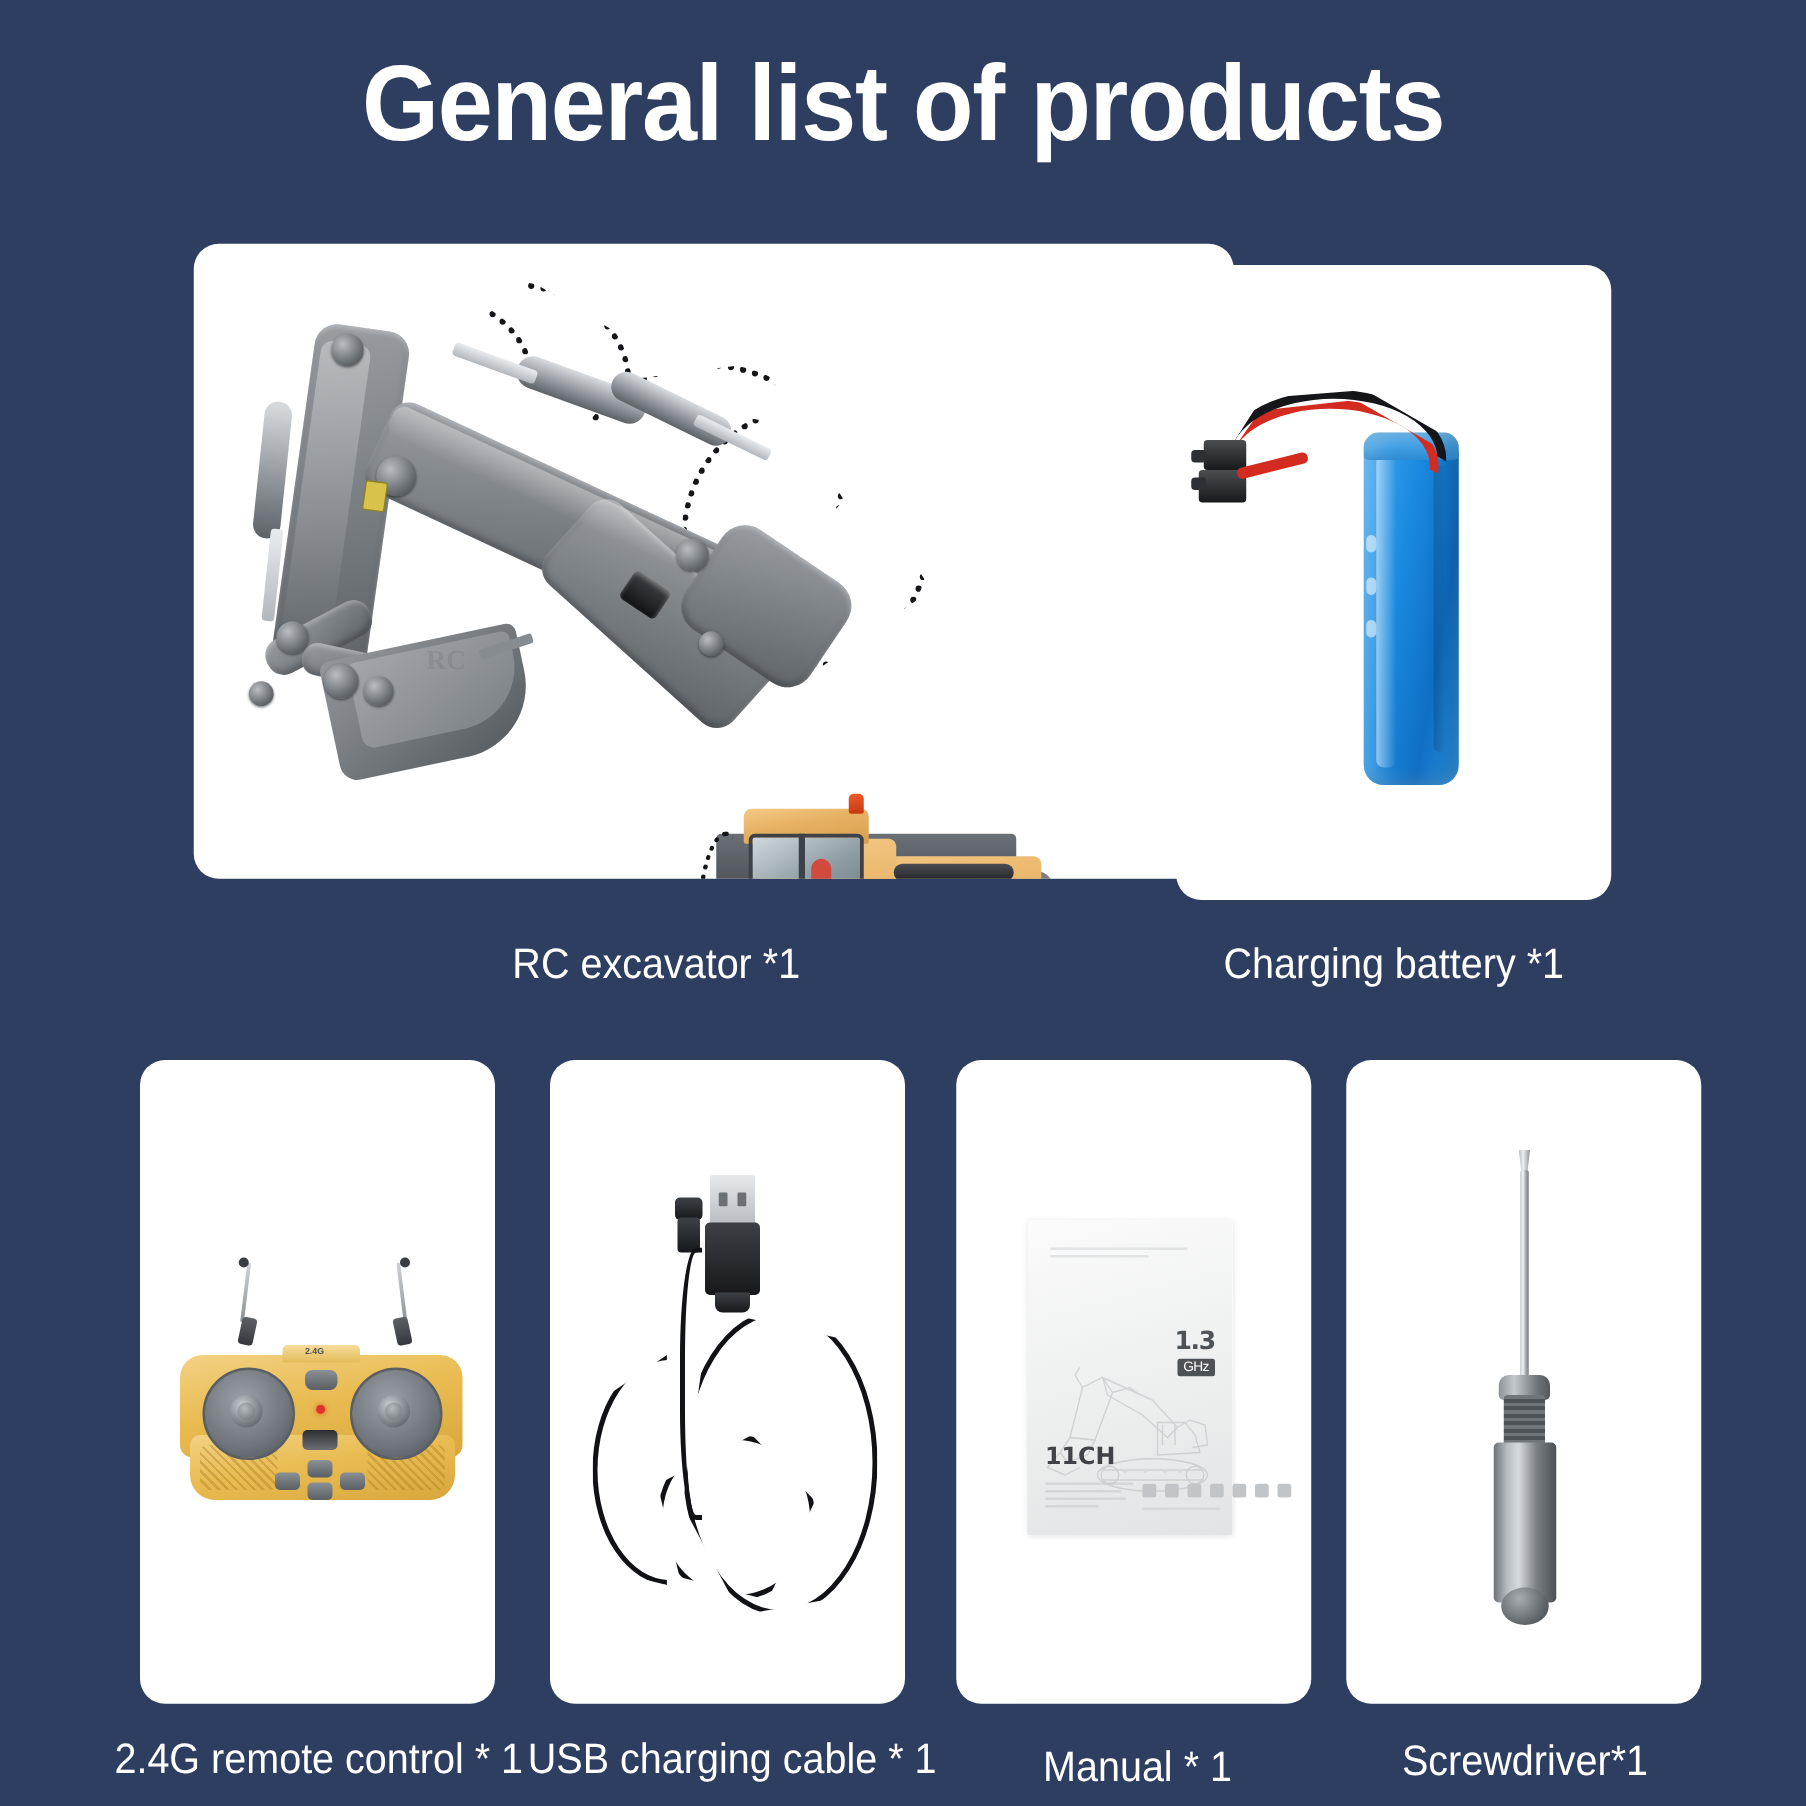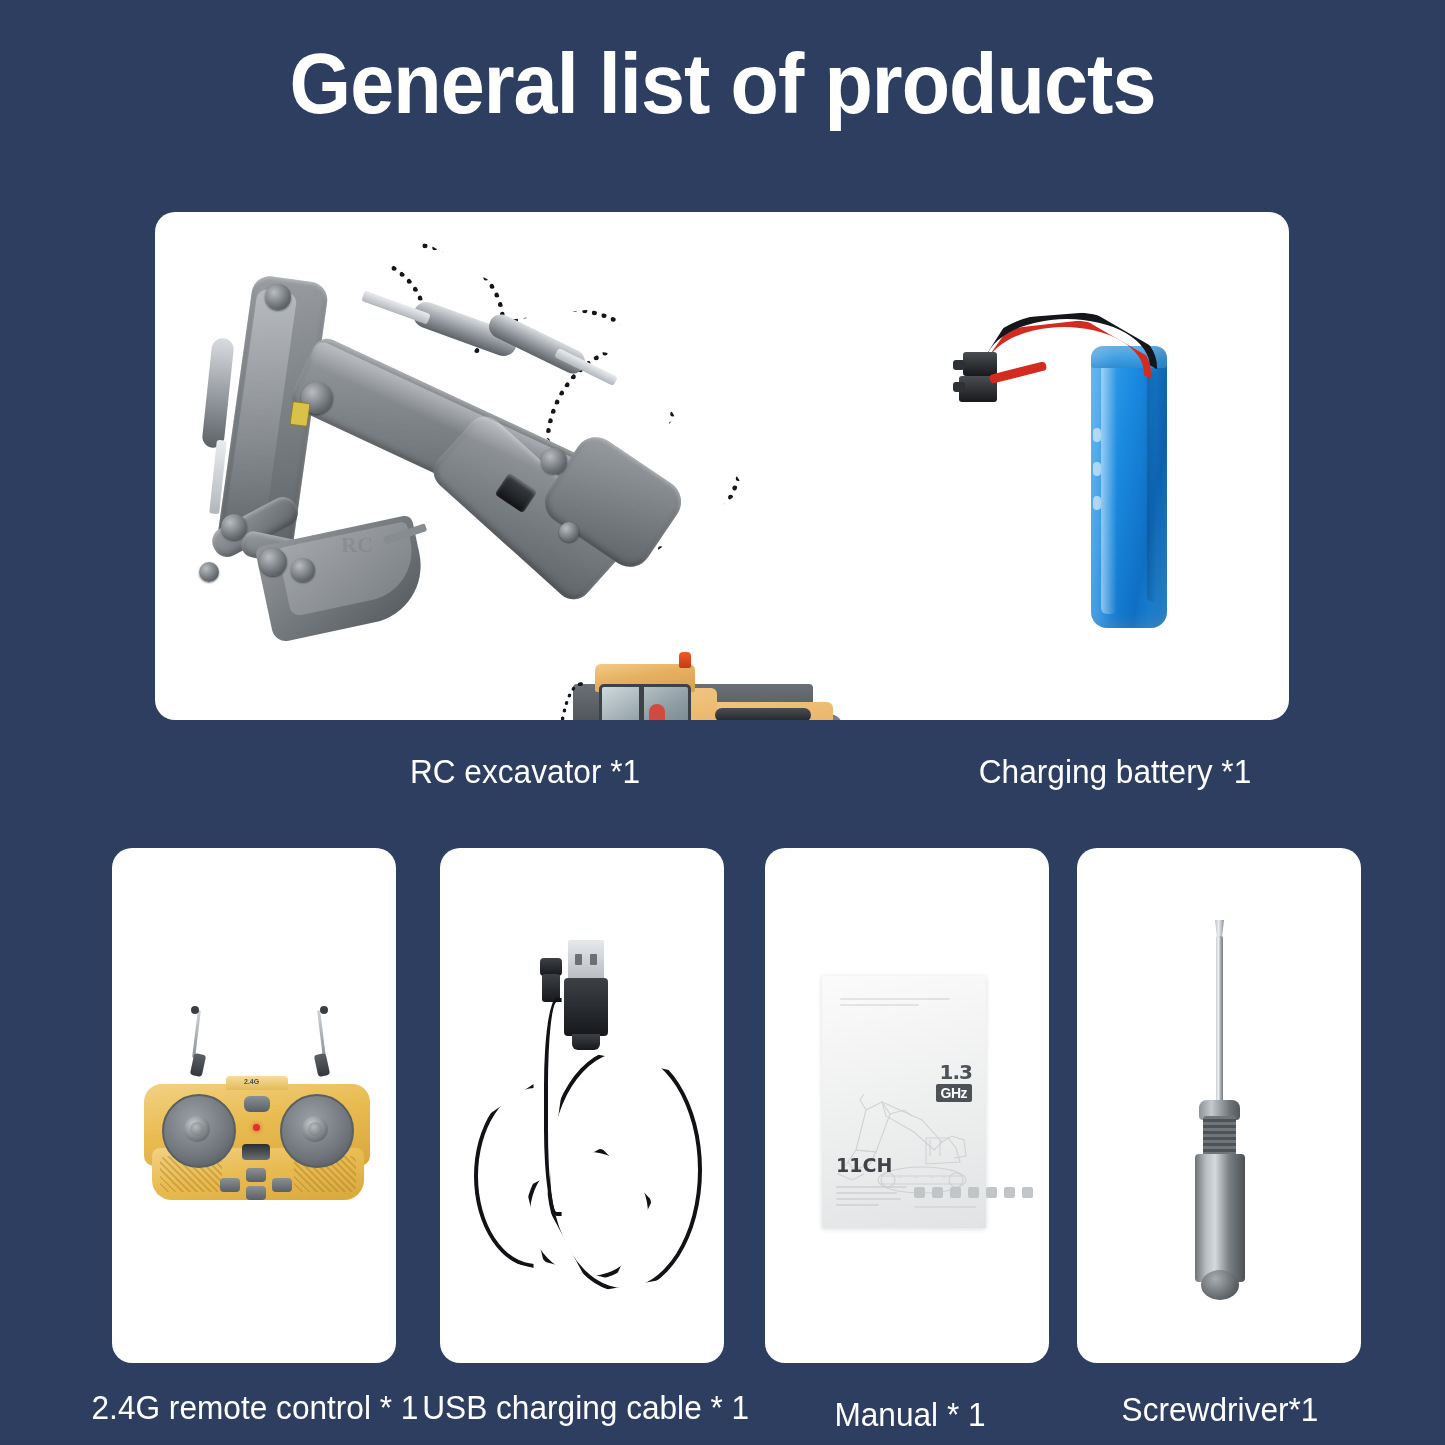--- a/index.html
+++ b/index.html
@@ -35,21 +35,21 @@
     position:absolute;
     color:#ffffff;
     font-size:34px;
     font-weight:500;
     text-align:center;
     white-space:nowrap;
     transform:scaleX(0.93);
   }
 
   
-  .card-excavator{left:155px; top:212px; width:832px; height:508px;}
+  .card-excavator{left:155px; top:195px; width:832px; height:508px;}
   .card-battery{left:941px; top:212px; width:348px; height:508px;}
   .cap-excavator{left:300px; top:752px; width:450px;}
   .cap-battery{left:915px; top:752px; width:400px;}
 
   
   .card-remote{left:112px; top:848px; width:284px; height:515px;}
   .card-usb{left:440px; top:848px; width:284px; height:515px;}
   .card-manual{left:765px; top:848px; width:284px; height:515px;}
   .card-screwdriver{left:1077px; top:848px; width:284px; height:515px;}
 
@@ -222,21 +222,21 @@
     position:absolute;
     text-align:right;
   }
   .man-24{
     font-size:20px;font-weight:bold;color:#4d5257;letter-spacing:-1px;
     font-family:"DejaVu Sans", sans-serif;
   }
   .man-ghz{
     display:inline-block;
     background:#4d5257;color:#fff;
-    font-size:14px;font-weight:bold;
+    font-size:11px;font-weight:normal;
     padding:1px 5px;border-radius:2px;letter-spacing:-.5px;
   }
   .man-ch{
     position:absolute;
     font-size:19px;font-weight:bold;color:#3f4348;letter-spacing:0px;
     font-family:"DejaVu Sans", sans-serif;
   }
   .man-lines{position:absolute;}
   .man-lines i{display:block;background:#c9cbcd;height:2px;margin-bottom:4px;border-radius:1px;}
   .man-icons{position:absolute;display:flex;gap:7px;}

